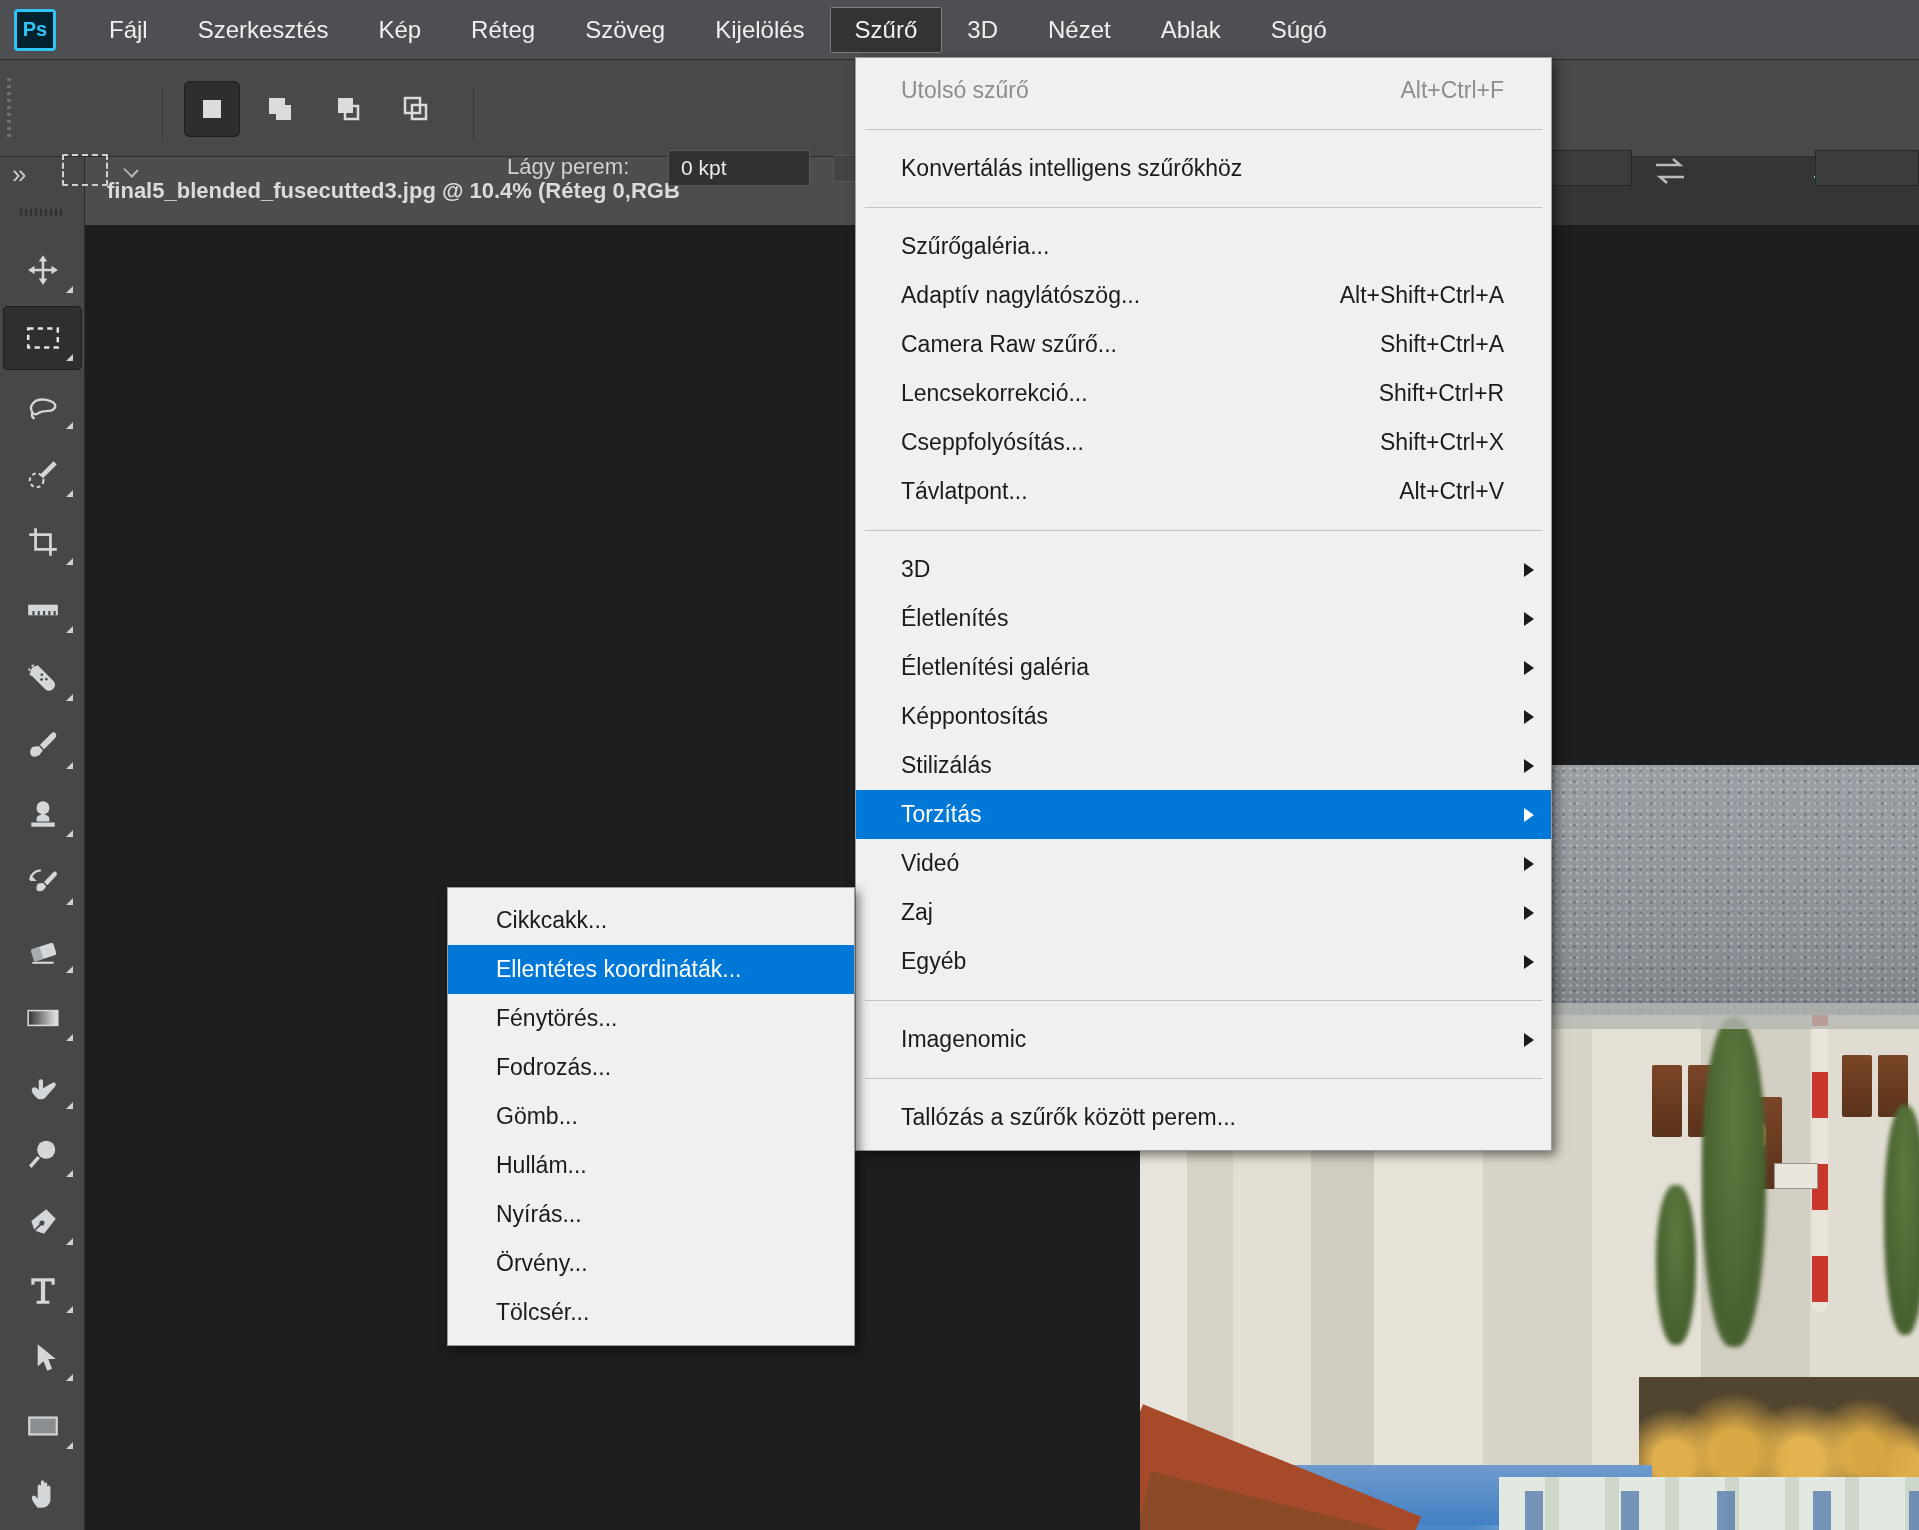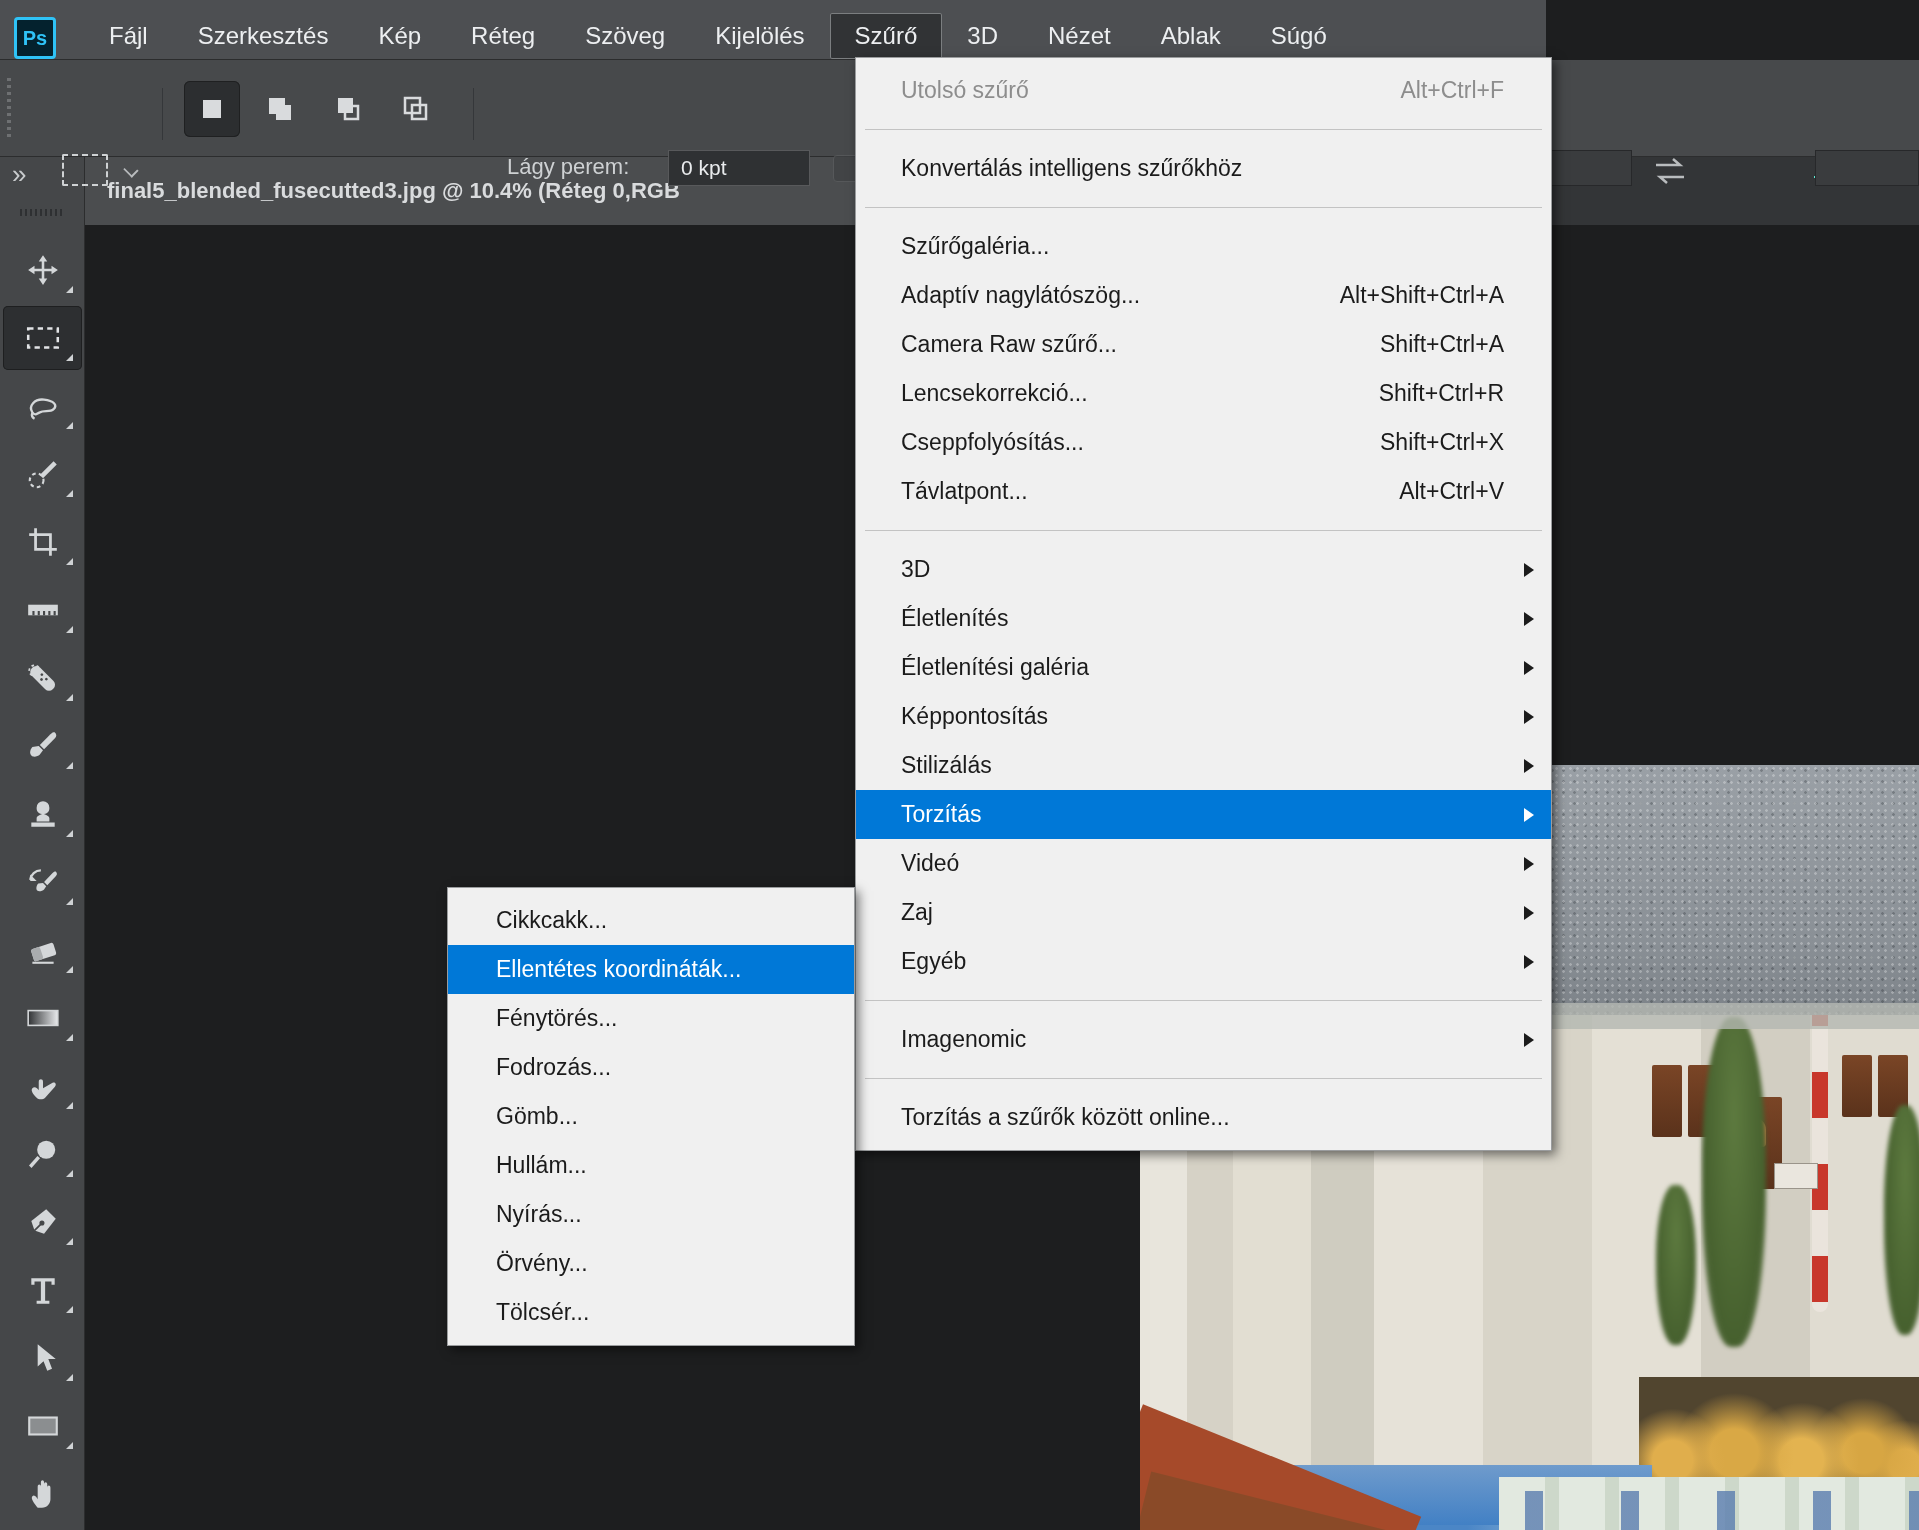--- a/index.html
+++ b/index.html
@@ -1,23 +1,23 @@
 <!DOCTYPE html>
 <html><head>
 <meta charset="utf-8">
 <style>
   * { margin:0; padding:0; box-sizing:border-box; }
   html,body { width:1919px; height:1530px; overflow:hidden; background:#1d1e1f;
               font-family:"Liberation Sans", sans-serif; }
   #stage { position:relative; width:1919px; height:1530px; }
 
   
-  #menubar { position:absolute; left:0; top:0; width:1546px; height:60px;
+  #menubar { position:absolute; left:0; top:0; width:1919px; height:60px;
              background:#4d4f52; border-bottom:1px solid #2b2c2d;
-             display:flex; align-items:flex-end; z-index:5; }
+             display:flex; align-items:center; z-index:5; }
   #ps-logo { width:42px; height:42px; margin-left:14px; margin-right:28px;
              background:#04222e; border:3px solid #2fc3f7; border-radius:4px;
              color:#2fc3f7; font-size:20px; font-weight:bold;
              display:flex; align-items:center; justify-content:center; }
   .mb-item { padding:0 25px; height:46px; display:flex; align-items:center;
              color:#edeff1; font-size:24px; white-space:nowrap; border-radius:2px; }
   .mb-item.active { background:#313335; box-shadow:inset 0 0 0 1px #7b7e80; }
 
   
   #optionsbar { position:absolute; left:0; top:60px; width:1919px; height:97px;
@@ -425,21 +425,21 @@
       <span>Egyéb</span>
       <span class="arrow"></span>
     </div>
     <div class="msep"></div>
     <div class="mi">
       <span>Imagenomic</span>
       <span class="arrow"></span>
     </div>
     <div class="msep"></div>
     <div class="mi">
-      <span>Torzítás a szűrők között online...</span>
+      <span>Tallózás a szűrők között perem...</span>
     </div>
   </div>
 
   <div id="distort-submenu">
     <div class="mi">
       <span>Cikkcakk...</span>
     </div>
     <div class="mi selected">
       <span>Ellentétes koordináták...</span>
     </div>

